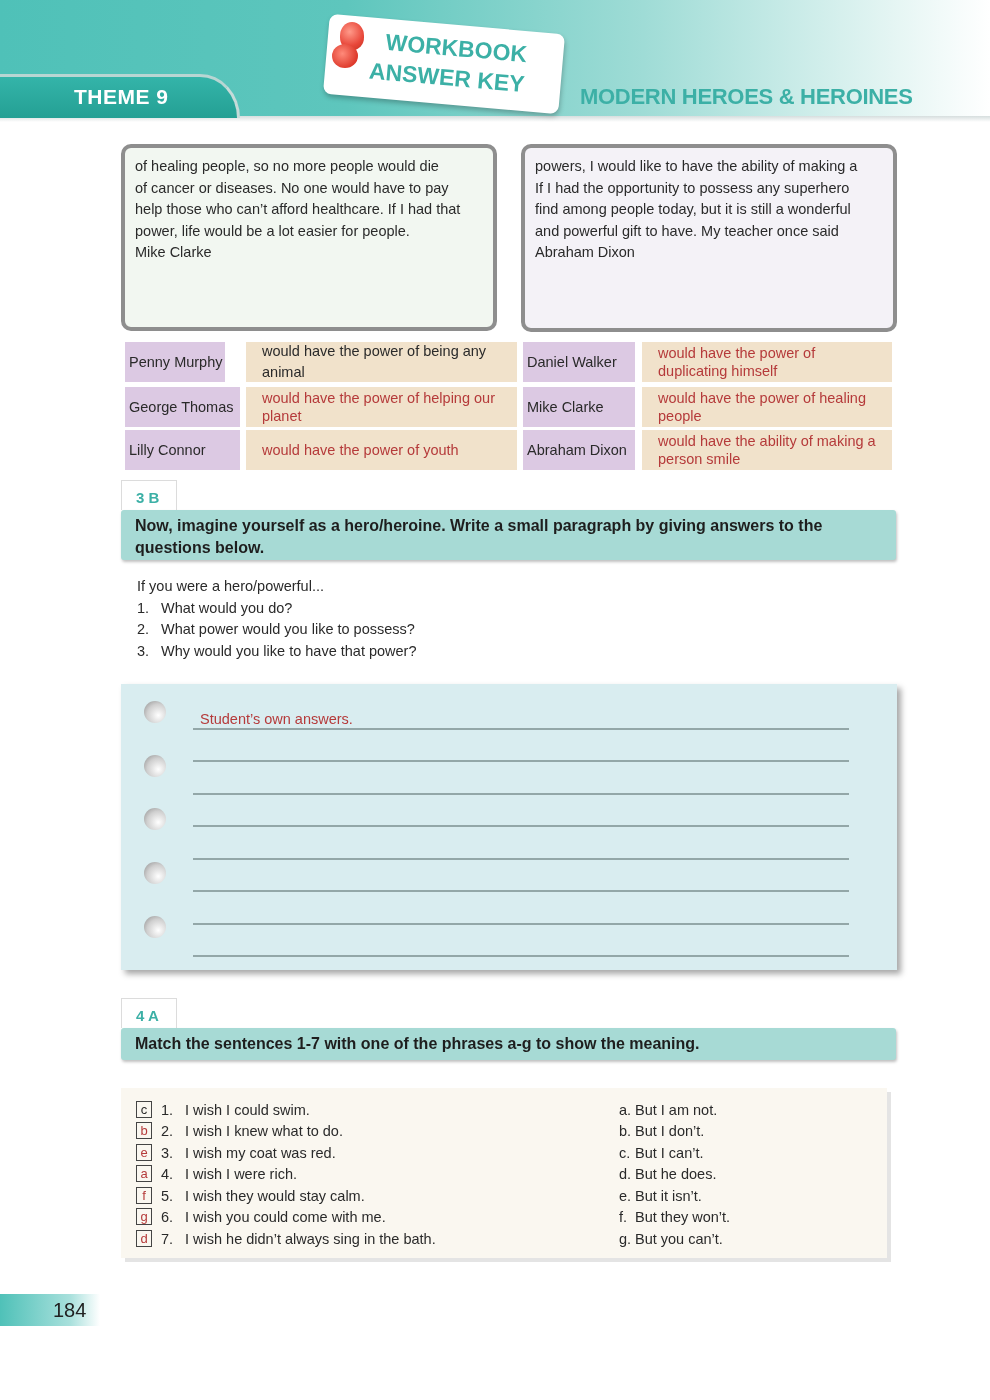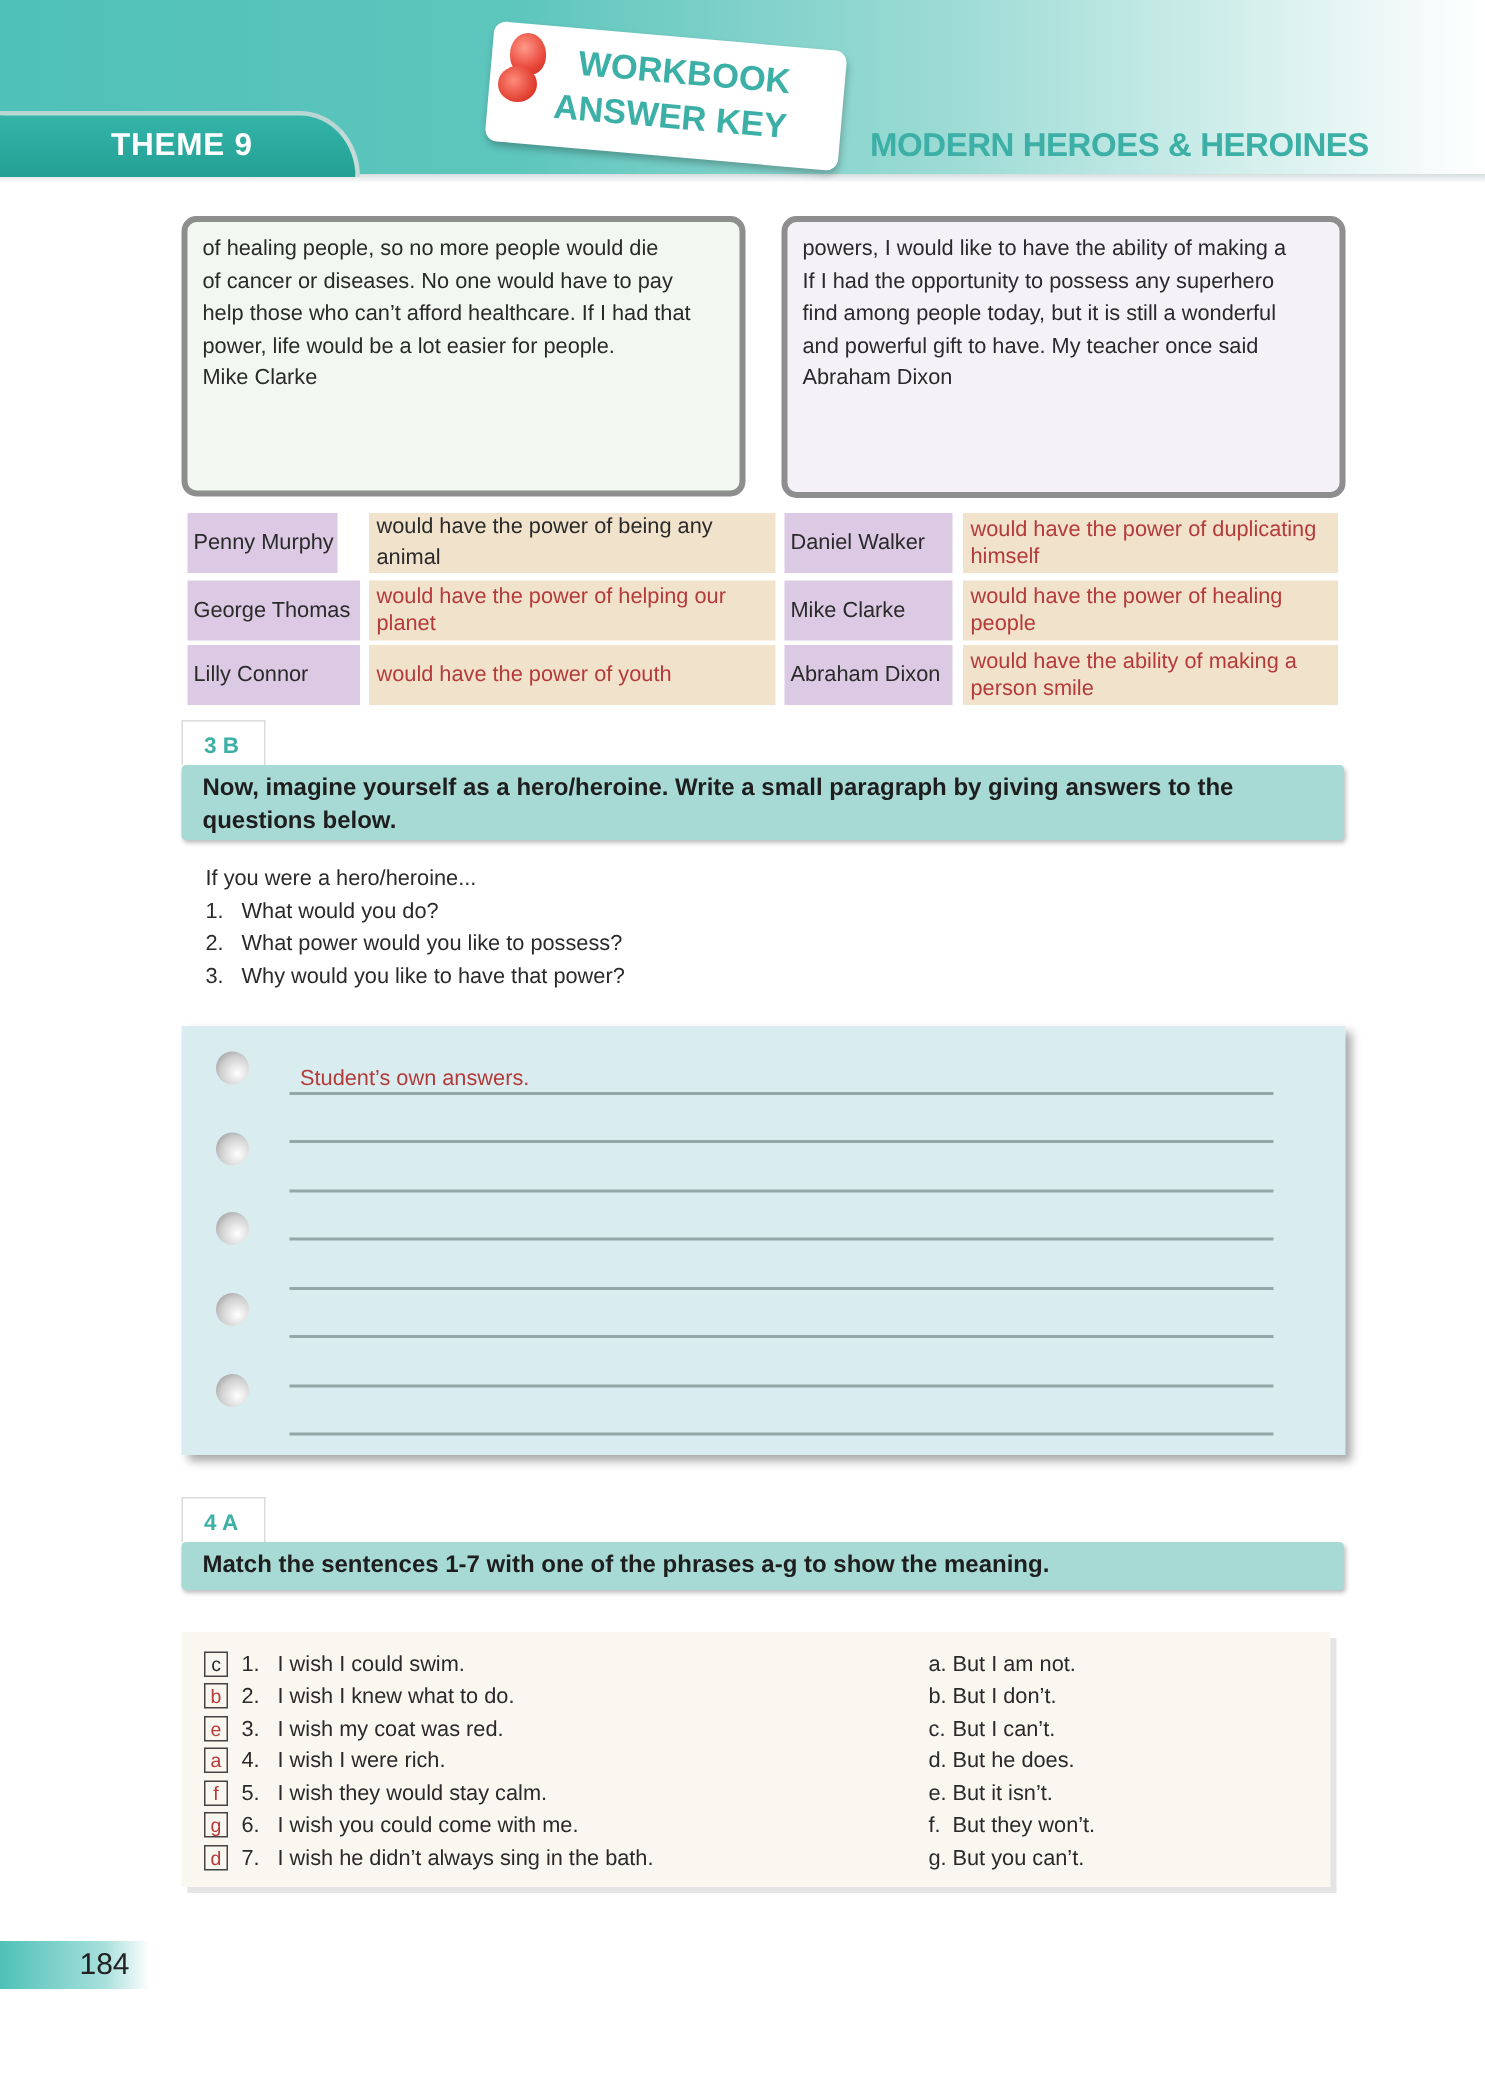--- a/index.html
+++ b/index.html
@@ -25,21 +25,21 @@
 
   
   .quote { position: absolute; top: 144px; width: 376px; border: 4px solid #8e8e8e; border-radius: 10px; padding: 8px 10px; font-size: 14.5px; line-height: 21.6px; }
   .quote.left { left: 121px; height: 187px; background: #f2f7f1; }
   .quote.right { left: 521px; height: 188px; background: #f4f2f7; }
 
   
   .names { position: absolute; left: 125px; top: 342px; width: 770px; }
   .nrow { position: absolute; height: 40px; }
   .ncell-name { position: absolute; background: #dcc9e3; height: 40px; font-size: 14.5px; padding-left: 4px; display: flex; align-items: center; }
-  .ncell-val { position: absolute; background: #f1e2cb; height: 40px; font-size: 14.5px; padding: 0 5px; line-height: 18px; display: flex; align-items: center; }
+  .ncell-val { position: absolute; background: #f1e2cb; height: 40px; font-size: 14.5px; padding: 0 16px; line-height: 18px; display: flex; align-items: center; }
   .black { color: #2a2a2a; }
   .red { color: #b53a3a; }
 
   
   .sec-tag { position: absolute; width: 56px; height: 30px; background: #ffffff; border: 1px solid #dcdcdc; border-bottom: none; color: #3cb0a6; font-weight: bold; font-size: 15px; padding: 8px 0 0 14px; }
   .sec-bar { position: absolute; left: 121px; width: 775px; background: #a7dad5; border-radius: 3px; box-shadow: 1px 2px 3px rgba(0,0,0,0.25); font-weight: bold; font-size: 16px; color: #1e1e1e; padding: 5px 14px; line-height: 22px; }
 
   .questions { position: absolute; left: 137px; top: 576px; font-size: 14.5px; line-height: 21.5px; }
   .questions .q { display: flex; }
   .questions .q .n { width: 24px; }
@@ -113,21 +113,21 @@
     <div class="ncell-val red" style="left:121px;width:271px;top:0;">would have the power of youth</div>
     <div class="ncell-name" style="left:398px;width:112px;top:0;">Abraham Dixon</div>
     <div class="ncell-val red" style="left:517px;width:250px;top:0;">would have the ability of making a person smile</div>
   </div>
 </div>
 
 <div class="sec-tag" style="left:121px;top:480px;">3 B</div>
 <div class="sec-bar" style="top:510px;height:50px;">Now, imagine yourself as a hero/heroine. Write a small paragraph by giving answers to the questions below.</div>
 
 <div class="questions">
-  <div>If you were a hero/heroine...</div>
+  <div>If you were a hero/powerful...</div>
   <div class="q">
     <span class="n">1.</span>
     <span>What would you do?</span>
   </div>
   <div class="q">
     <span class="n">2.</span>
     <span>What power would you like to possess?</span>
   </div>
   <div class="q">
     <span class="n">3.</span>

